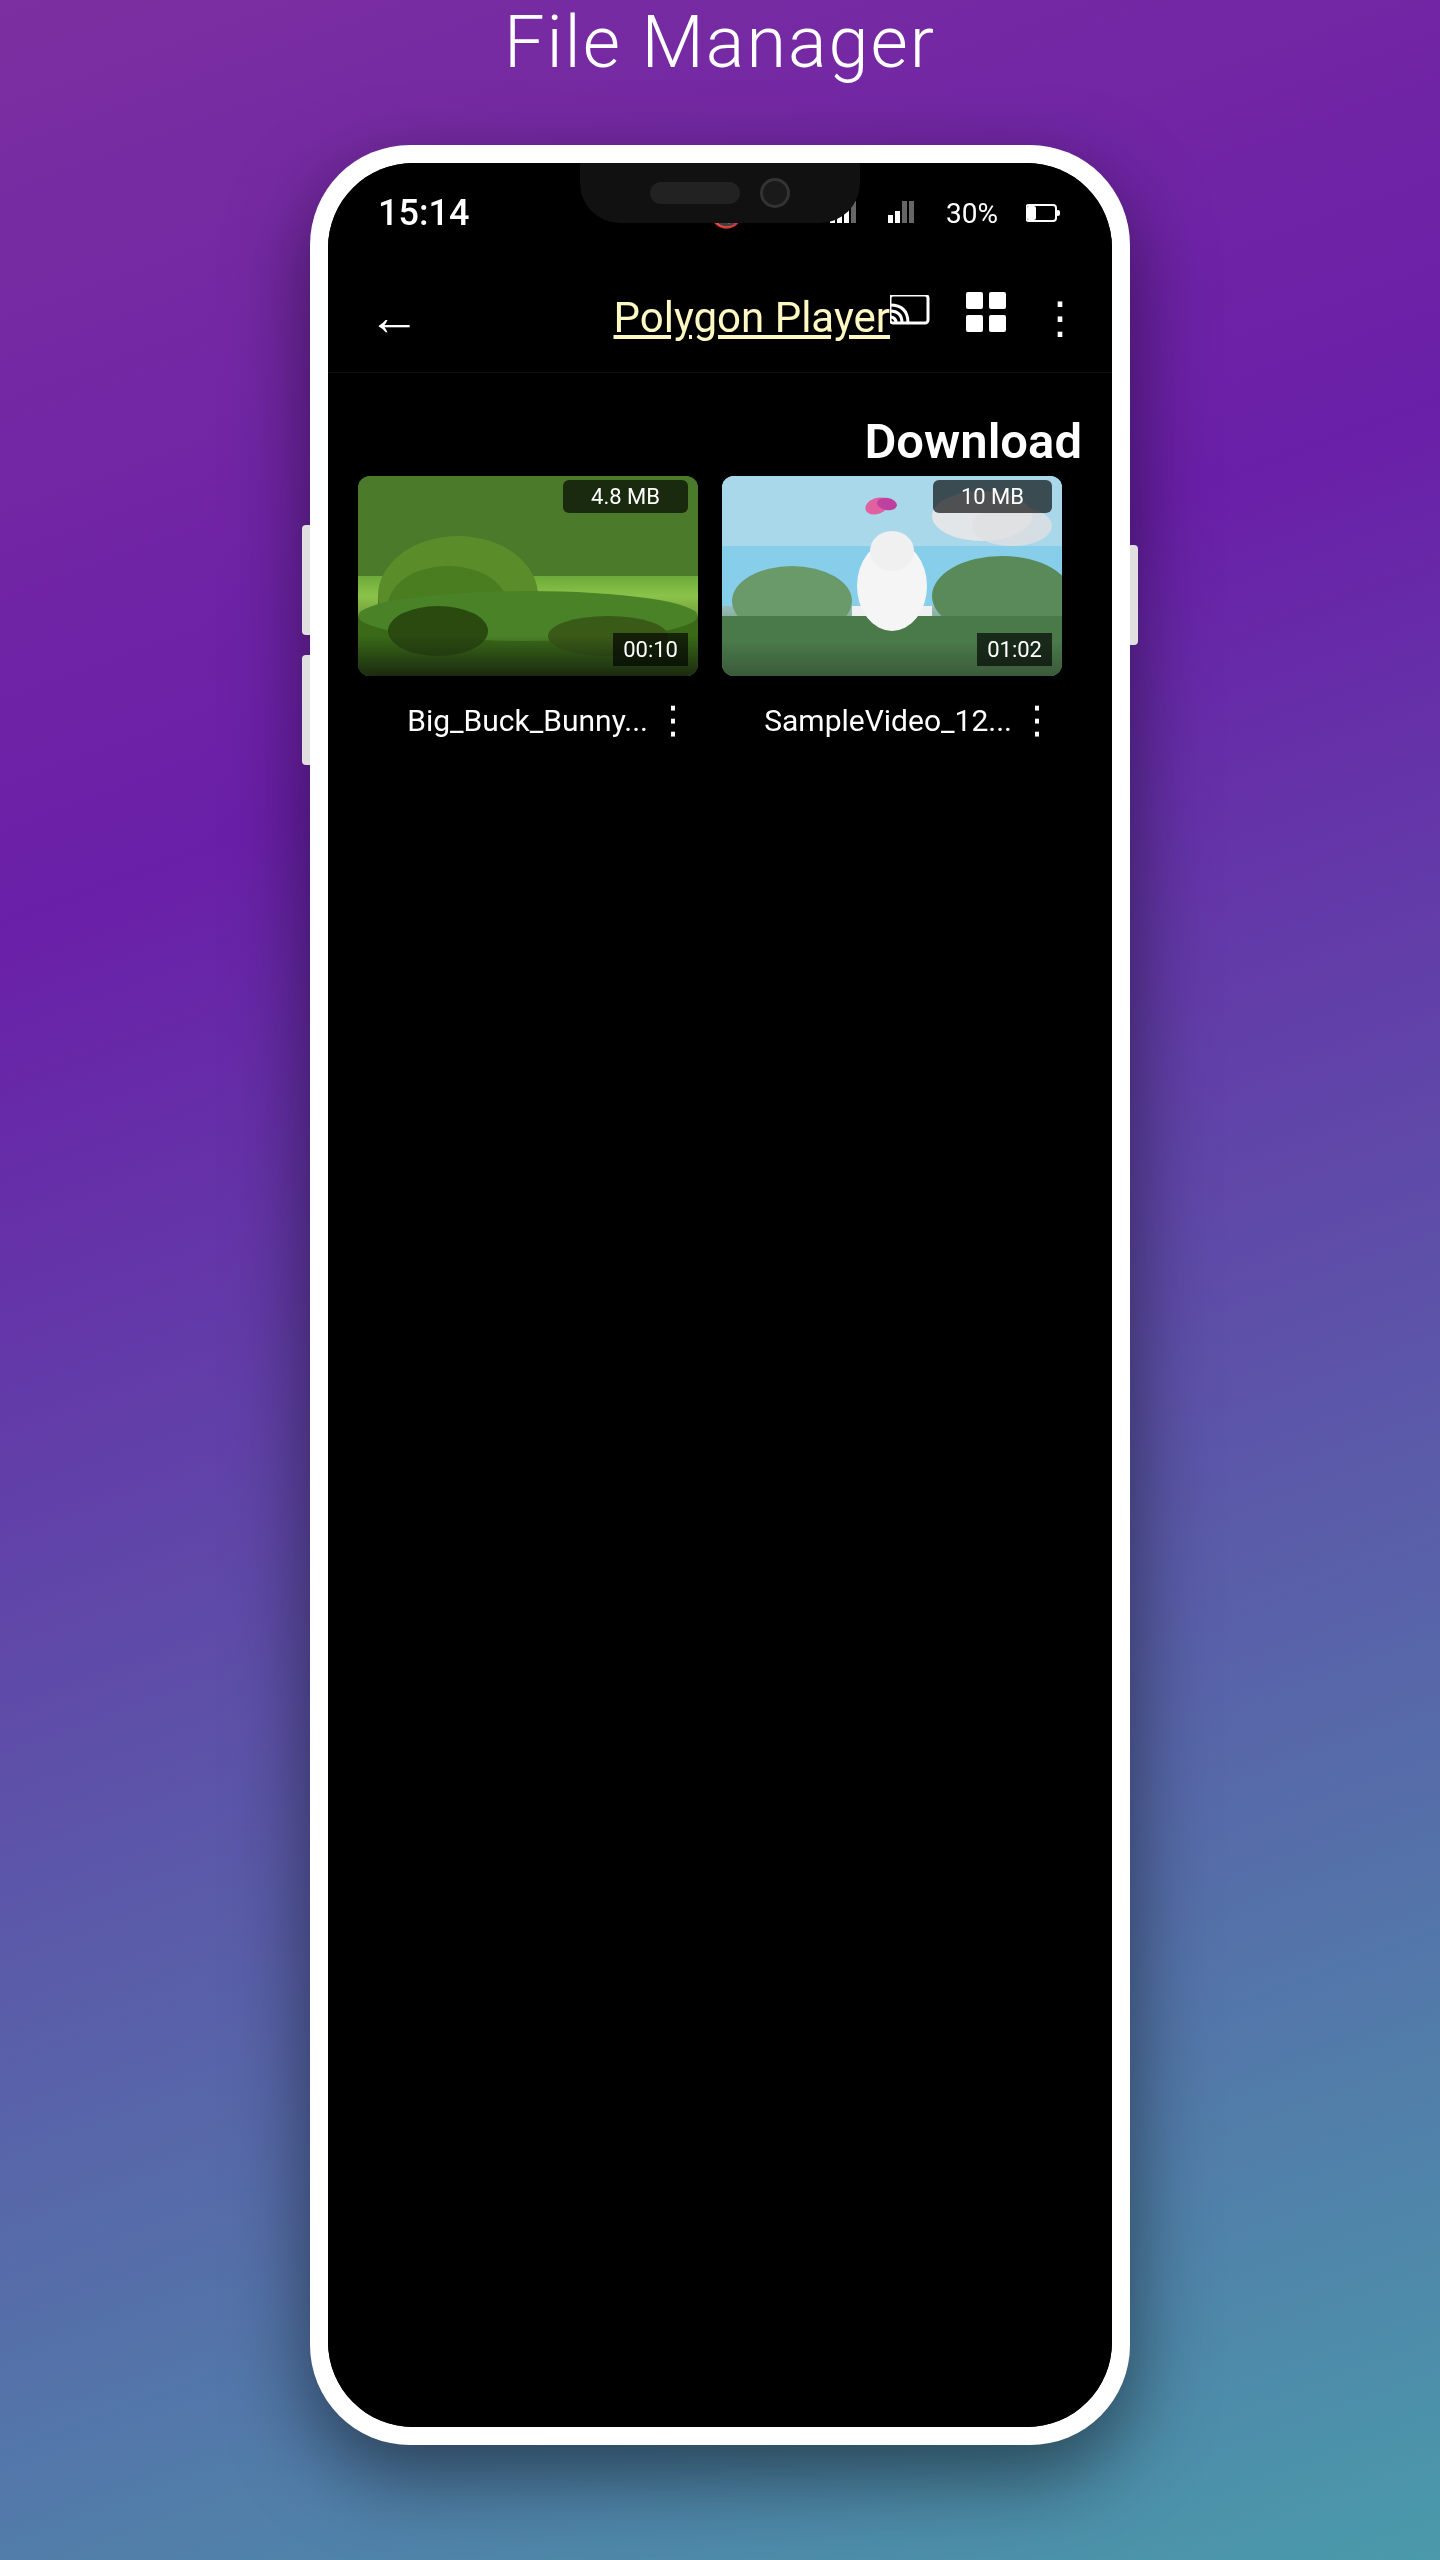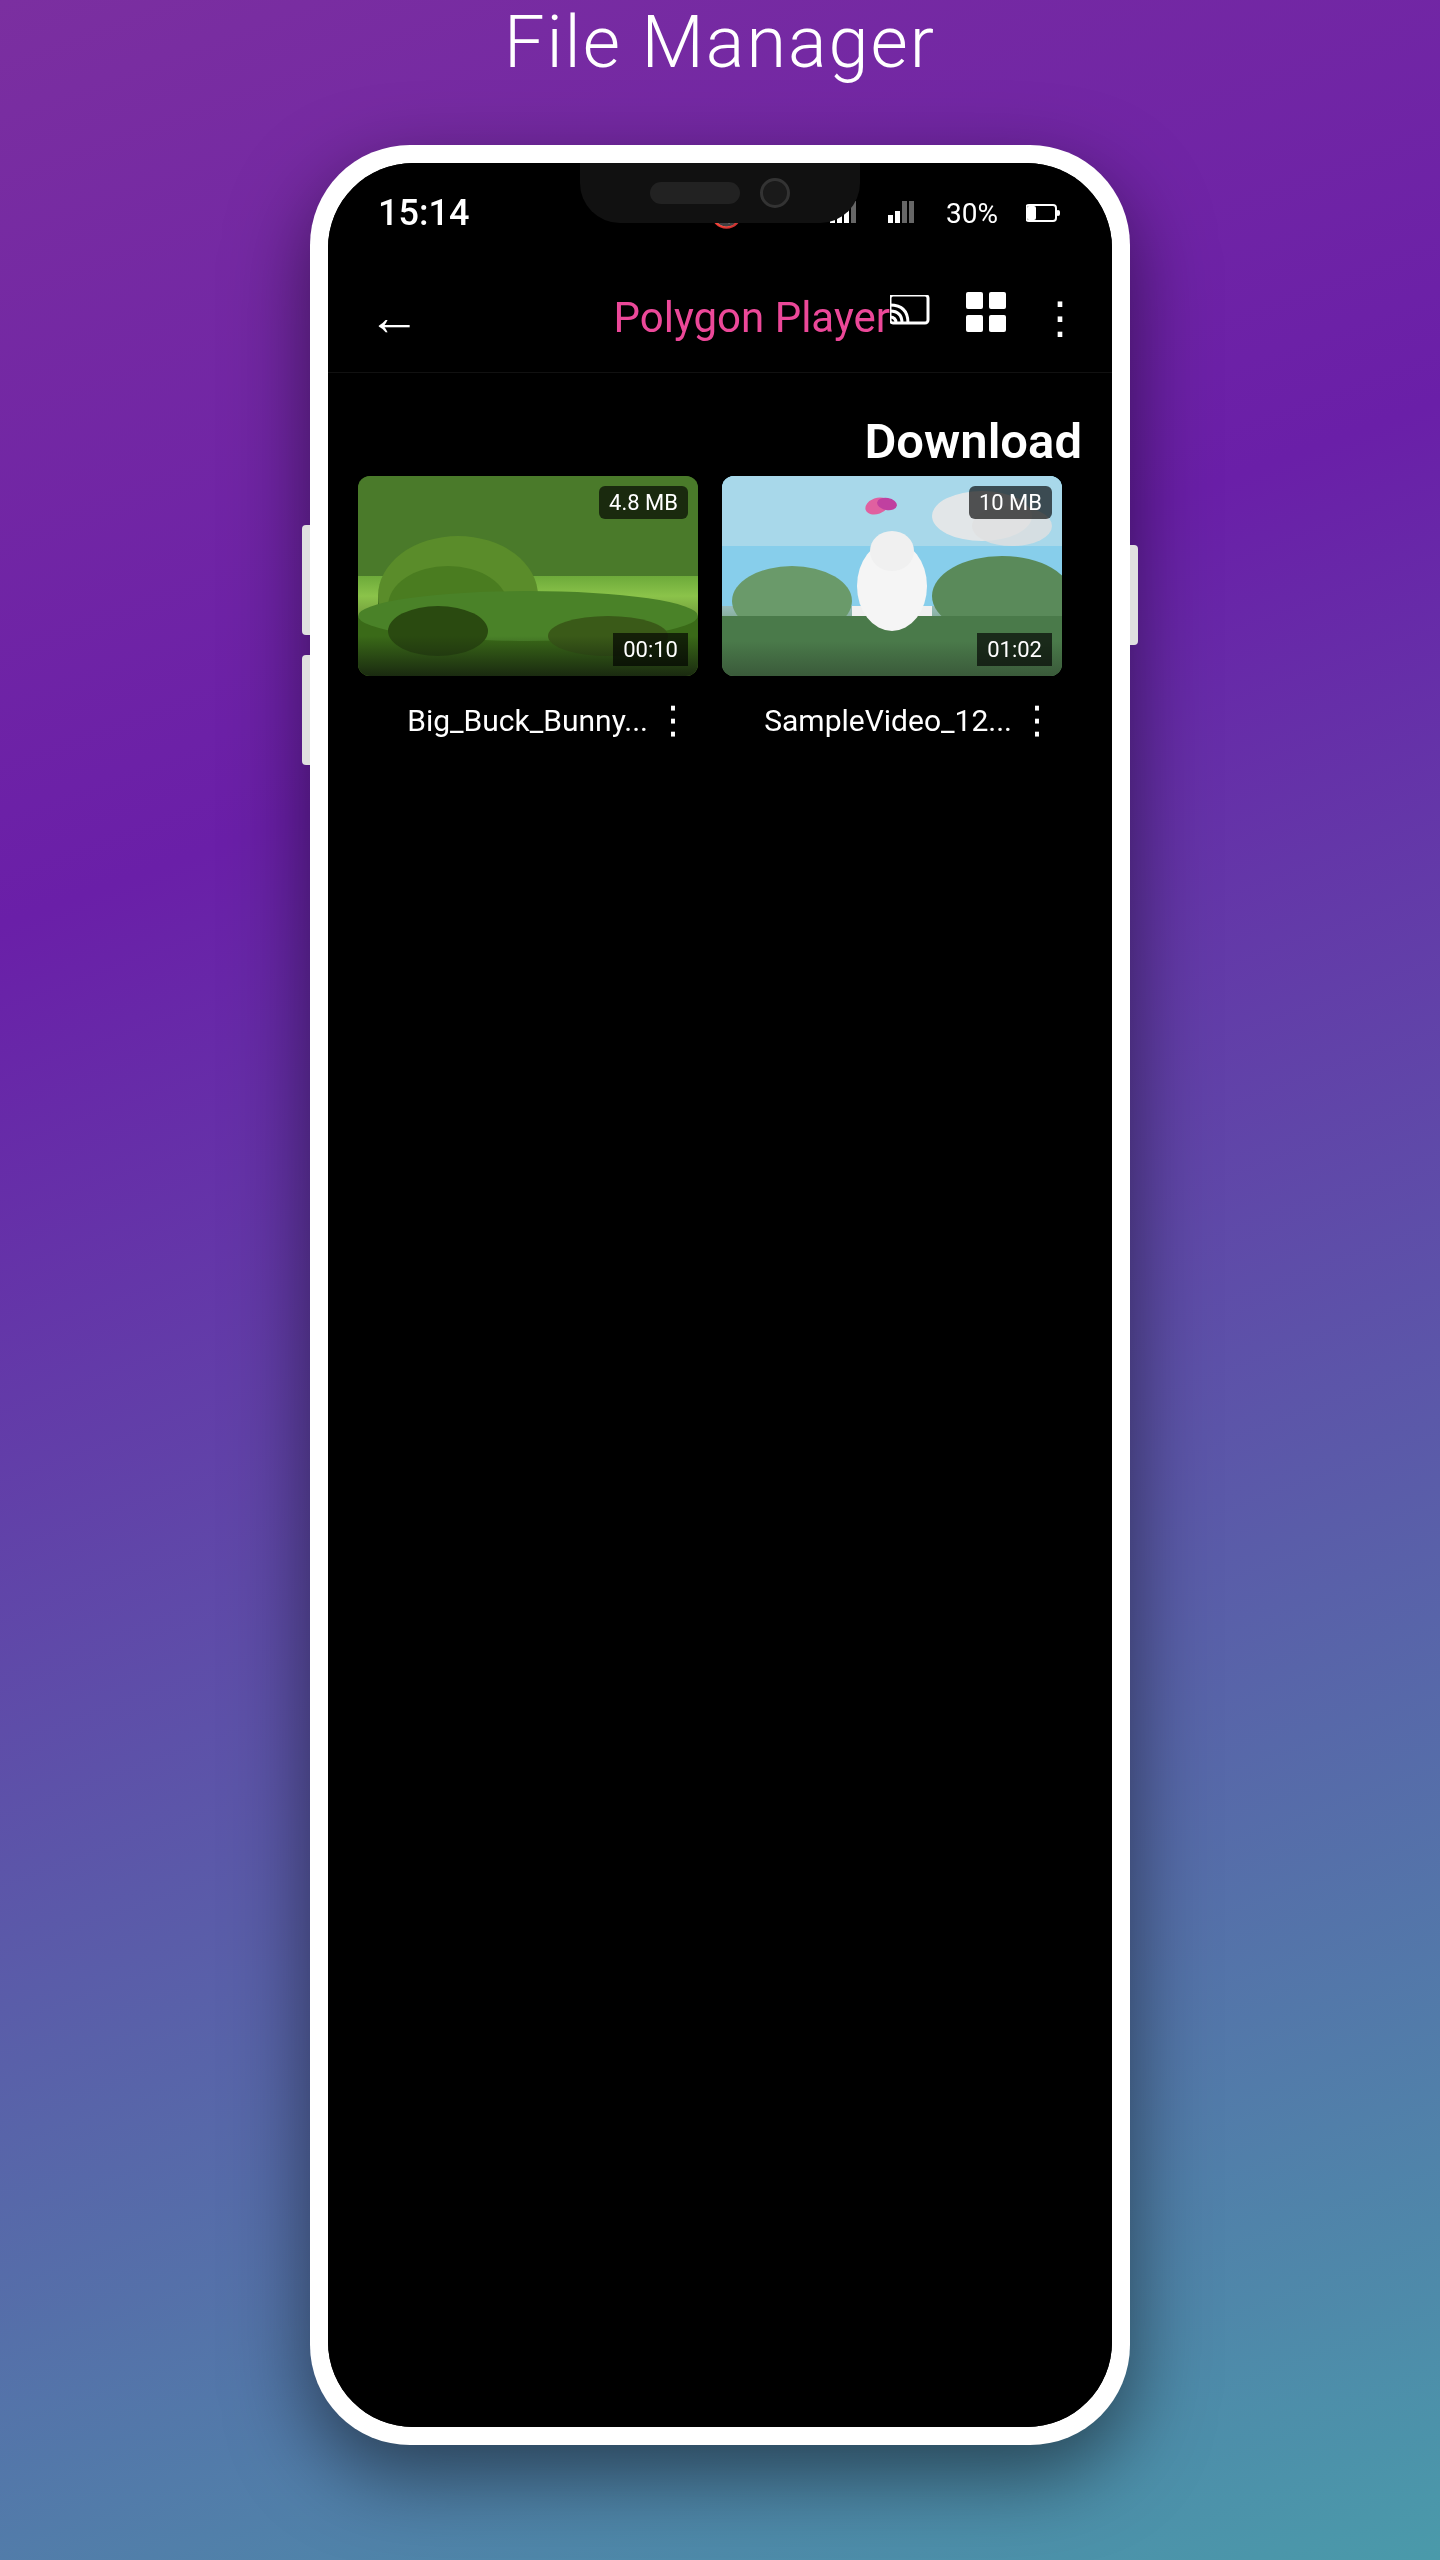--- a/index.html
+++ b/index.html
@@ -125,24 +125,25 @@
 
     .back-btn {
       color: #ffffff;
       font-size: 52px;
       cursor: pointer;
       padding: 10px;
       margin-right: 10px;
     }
 
     .app-bar-title {
-      color: #ec4899;
+      color: #fef9c3;
       font-size: 42px;
       font-weight: 400;
       flex: 1;
+      text-decoration: underline;
     }
 
     .app-bar-actions {
       display: flex;
       align-items: center;
       gap: 30px;
     }
 
     .action-icon {
       color: #ffffff;
@@ -246,26 +247,26 @@
       position: absolute;
       bottom: 0;
       left: 0;
       right: 0;
       height: 35px;
       background: linear-gradient(180deg, transparent, #3a5a3a);
     }
 
     .video-badge-top {
       position: absolute;
-      top: 10px;
+      top: 4px;
       right: 10px;
       background: rgba(0,0,0,0.65);
       color: #ffffff;
       font-size: 22px;
-      padding: 4px 10px;
+      padding: 4px 28px;
       border-radius: 6px;
     }
 
     .video-badge-bottom {
       position: absolute;
       bottom: 10px;
       right: 10px;
       background: rgba(0,0,0,0.65);
       color: #ffffff;
       font-size: 22px;

